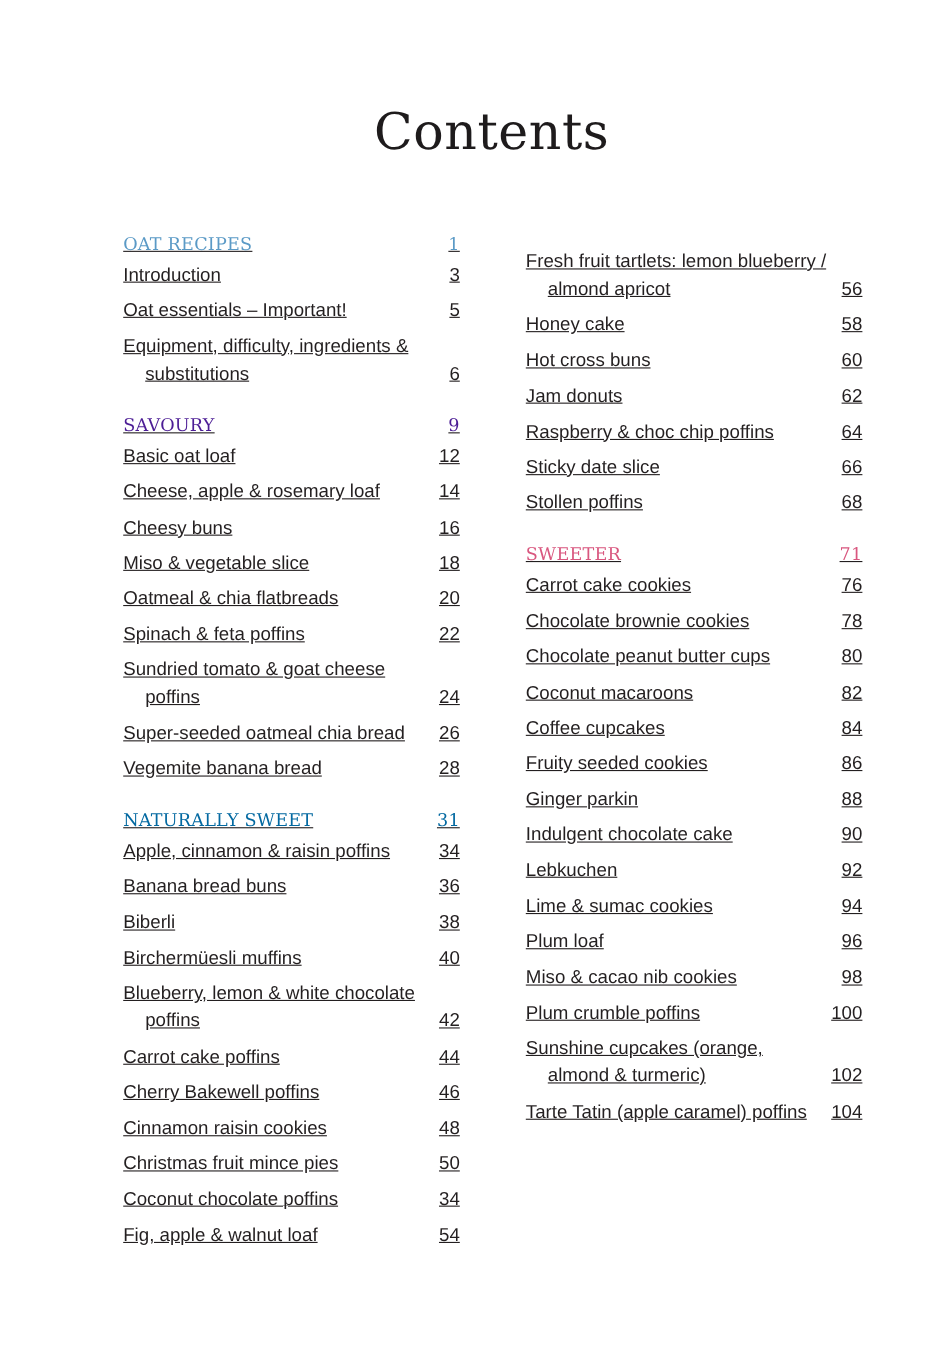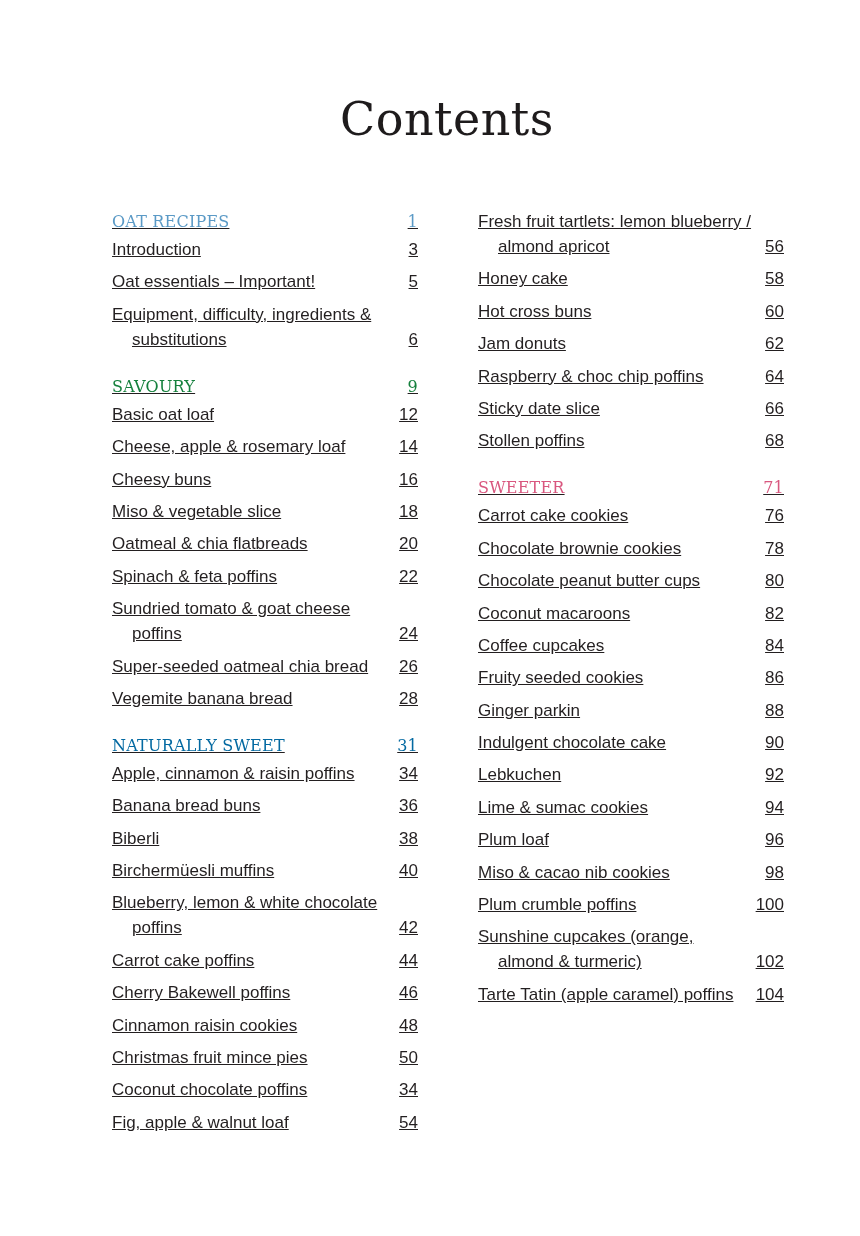--- a/index.html
+++ b/index.html
@@ -4,21 +4,21 @@
 <style>
   html,body{margin:0;padding:0;background:#fff;}
   body{width:860px;height:1236px;position:relative;overflow:hidden;color:#231f20;font-family:"Liberation Sans",sans-serif;}
   .title{position:absolute;top:92px;left:0;width:894px;text-align:center;font-family:"DejaVu Serif",serif;font-size:46px;font-weight:normal;letter-spacing:0.5px;margin:0;color:#1e1b1c;}
   .col{position:absolute;top:209px;width:306px;}
   .col.left{left:112px;}
   .col.right{left:478px;}
   .section{margin-bottom:22px;text-decoration:underline;}
   .heading{display:flex;justify-content:space-between;font-family:"DejaVu Serif",serif;font-size:16px;height:26px;line-height:26px;letter-spacing:0.2px;}
   .entry{display:flex;justify-content:space-between;align-items:flex-end;font-size:17px;line-height:25px;margin-top:7.4px;}
-  .entry:first-of-type{margin-top:0;}
+  .entry:first-of-type{margin-top:16px;}
   .heading + .entry{margin-top:2px;}
   .entry .label{flex:1;padding-right:8px;}
   .entry .label .line2{display:block;padding-left:20px;}
   .entry .page{white-space:nowrap;text-align:right;}
 </style>
 </head>
 <body>
 
 <h1 class="title">Contents</h1>
 
@@ -35,21 +35,21 @@
       <div class="entry">
         <span class="label"><span>Oat essentials – Important!</span></span>
         <span class="page">5</span>
       </div>
       <div class="entry">
         <span class="label"><span>Equipment, difficulty, ingredients &amp;</span><span class="line2">substitutions</span></span>
         <span class="page">6</span>
       </div>
     </div>
     <div class="section">
-      <div class="heading" style="color: #15803d; text-align: right;">
+      <div class="heading" style="color: #4c1d95; text-align: right;">
         <span>SAVOURY</span>
         <span>9</span>
       </div>
       <div class="entry">
         <span class="label"><span>Basic oat loaf</span></span>
         <span class="page">12</span>
       </div>
       <div class="entry">
         <span class="label"><span>Cheese, apple &amp; rosemary loaf</span></span>
         <span class="page">14</span>

